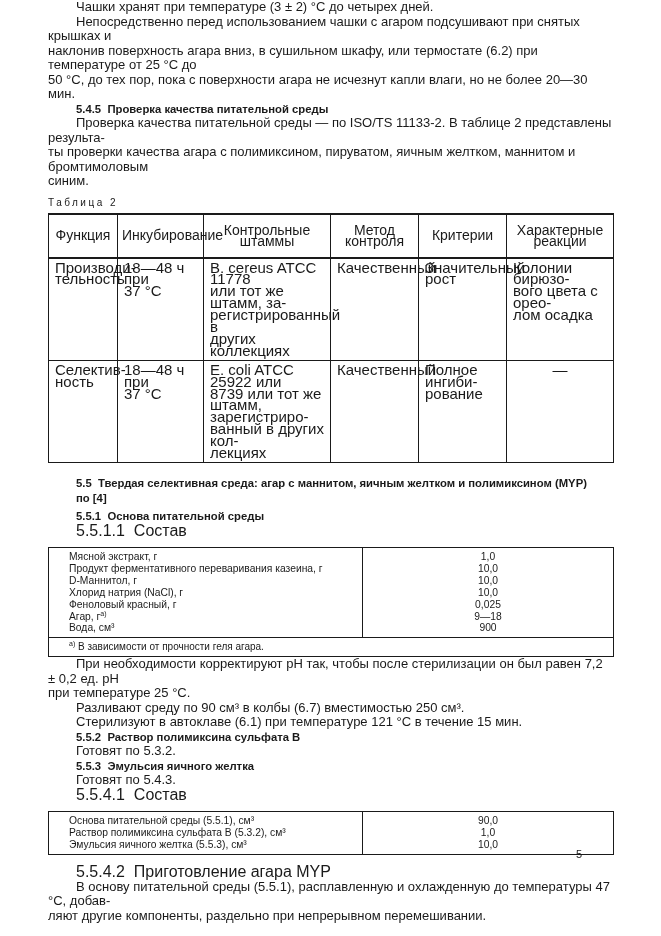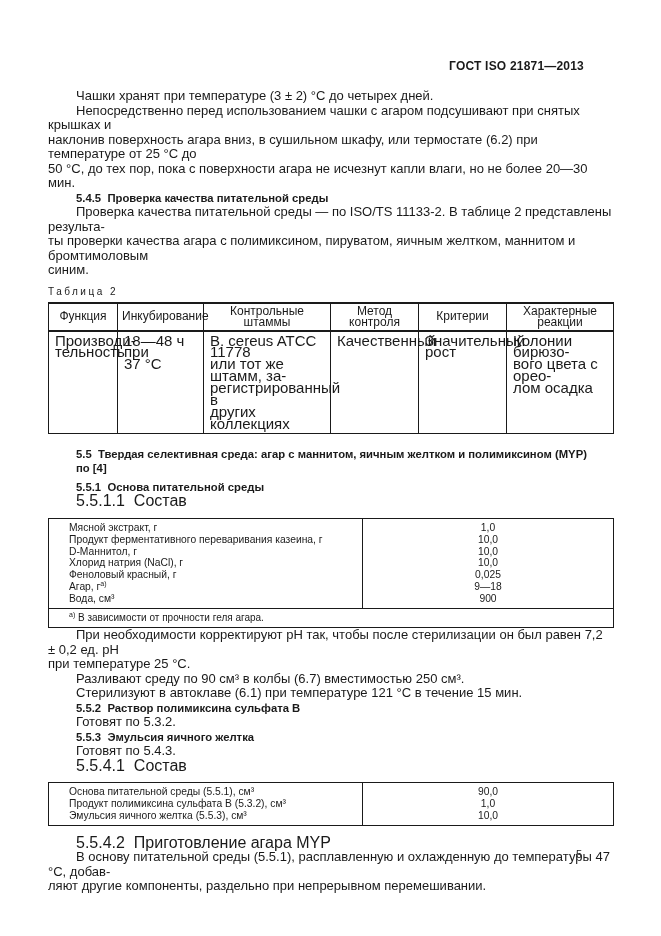--- a/index.html
+++ b/index.html
@@ -53,26 +53,26 @@
     margin-bottom: 5px;
     font-size: 10px;
     letter-spacing: 2.5px;
   }
   table { border-collapse: collapse; width: 565px; table-layout: fixed; }
   .qtable { border-top: 2px solid #1a1a1a; border-bottom: 1.5px solid #1a1a1a; }
   .qtable th {
     border: 1px solid #1a1a1a;
     border-bottom: 2px solid #1a1a1a;
     font-weight: normal;
-    font-size: 12px;
+    font-size: 14px;
     line-height: 11px;
     text-align: center;
     vertical-align: middle;
     height: 25px;
-    padding: 2px 4px;
+    padding: 10px 4px;
   }
   .qtable td {
     border: 1px solid #1a1a1a;
     font-size: 15px;
     line-height: 11.9px;
     vertical-align: top;
     padding: 3px 6px;
     white-space: pre-line;
   }
   .qtable td.center { text-align: center; }
@@ -97,21 +97,20 @@
     right: 79px;
     font-size: 11px;
   }
 </style>
 </head>
 <body>
 
 <div class="sheet">
   <div class="content">
 
-    <div class="running-head">ГОСТ ISO 21871—2013</div>
 
     <p class="para">Чашки хранят при температуре (3 ± 2) °С до четырех дней.</p>
     <p class="para">Непосредственно перед использованием чашки с агаром подсушивают при снятых крышках и
 наклонив поверхность агара вниз, в сушильном шкафу, или термостате (6.2) при температуре от 25 °С до
 50 °С, до тех пор, пока с поверхности агара не исчезнут капли влаги, но не более 20—30 мин.</p>
     <div class="heading">5.4.5&nbsp; Проверка качества питательной среды</div>
     <p class="para">Проверка качества питательной среды — по ISO/TS 11133-2. В таблице 2 представлены результа-
 ты проверки качества агара с полимиксином, пируватом, яичным желтком, маннитом и бромтимоловым
 синим.</p>
 
@@ -144,20 +143,35 @@
 или тот же штамм, за-
 регистрированный в
 других коллекциях</td>
         <td>Качественный</td>
         <td>Значительный
 рост</td>
         <td>Колонии бирюзо-
 вого цвета с орео-
 лом осадка</td>
       </tr>
+      <tr>
+        <td>Селектив-
+ность</td>
+        <td>18—48 ч при
+37 °С</td>
+        <td>E. coli ATCC 25922 или
+8739 или тот же
+штамм, зарегистриро-
+ванный в других кол-
+лекциях</td>
+        <td>Качественный</td>
+        <td>Полное ингиби-
+рование</td>
+        <td class="center">—</td>
+      </tr>
     </tbody>
       </table>
 
     <div class="heading sp13">5.5&nbsp; Твердая селективная среда: агар с маннитом, яичным желтком и полимиксином (MYP)
 по [4]</div>
     <div class="heading sp4">5.5.1&nbsp; Основа питательной среды</div>
     <div class="subheading">5.5.1.1&nbsp; Состав</div>
 
     <table class="ctable">
       <colgroup>
@@ -203,21 +217,21 @@
 
     <table class="ctable">
       <colgroup>
           <col style="width:314px">
           <col style="width:251px">
         </colgroup>
       <tbody>
           <tr>
         <td class="labels">
           <div class="line"><span>Основа питательной среды (5.5.1), см³</span></div>
-          <div class="line"><span>Продукт полимиксина сульфата В (5.3.2), см³</span></div>
+          <div class="line"><span>Раствор полимиксина сульфата В (5.3.2), см³</span></div>
           <div class="line"><span>Эмульсия яичного желтка (5.5.3), см³</span></div>
         </td>
         <td class="values">
           <div class="line">90,0</div>
           <div class="line">1,0</div>
           <div class="line">10,0</div>
         </td>
       </tr>
     </tbody>
       </table>

